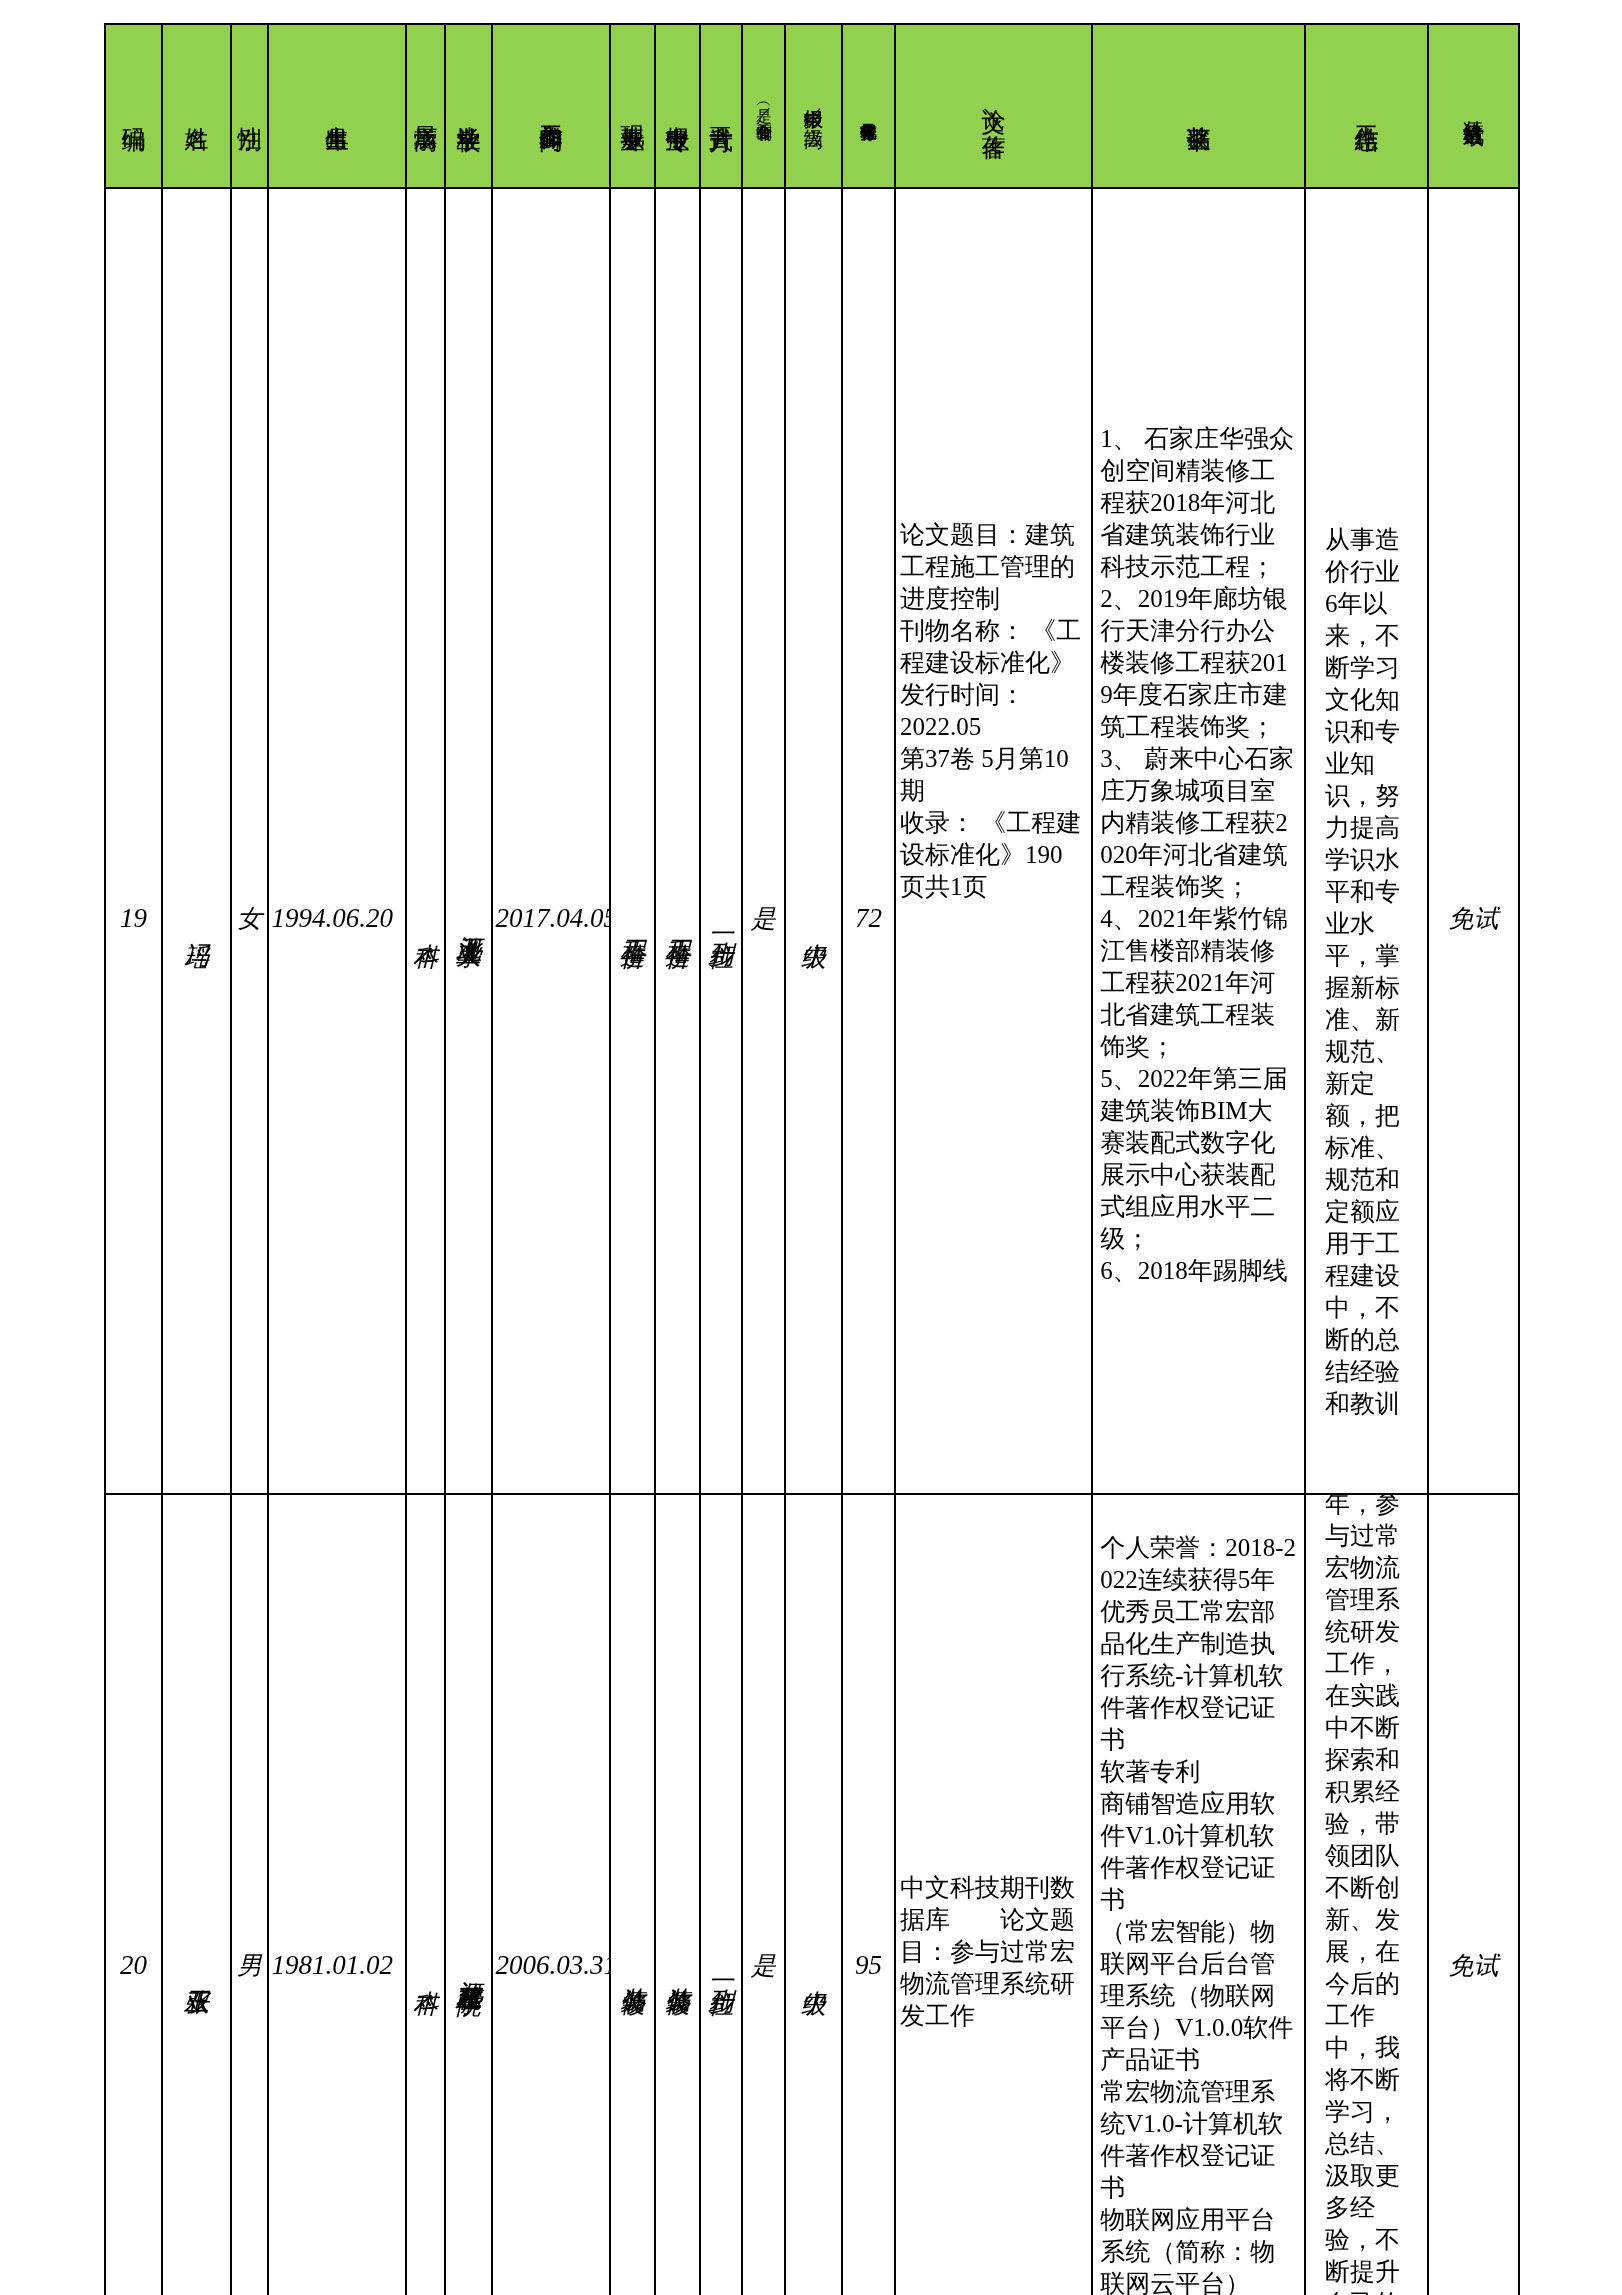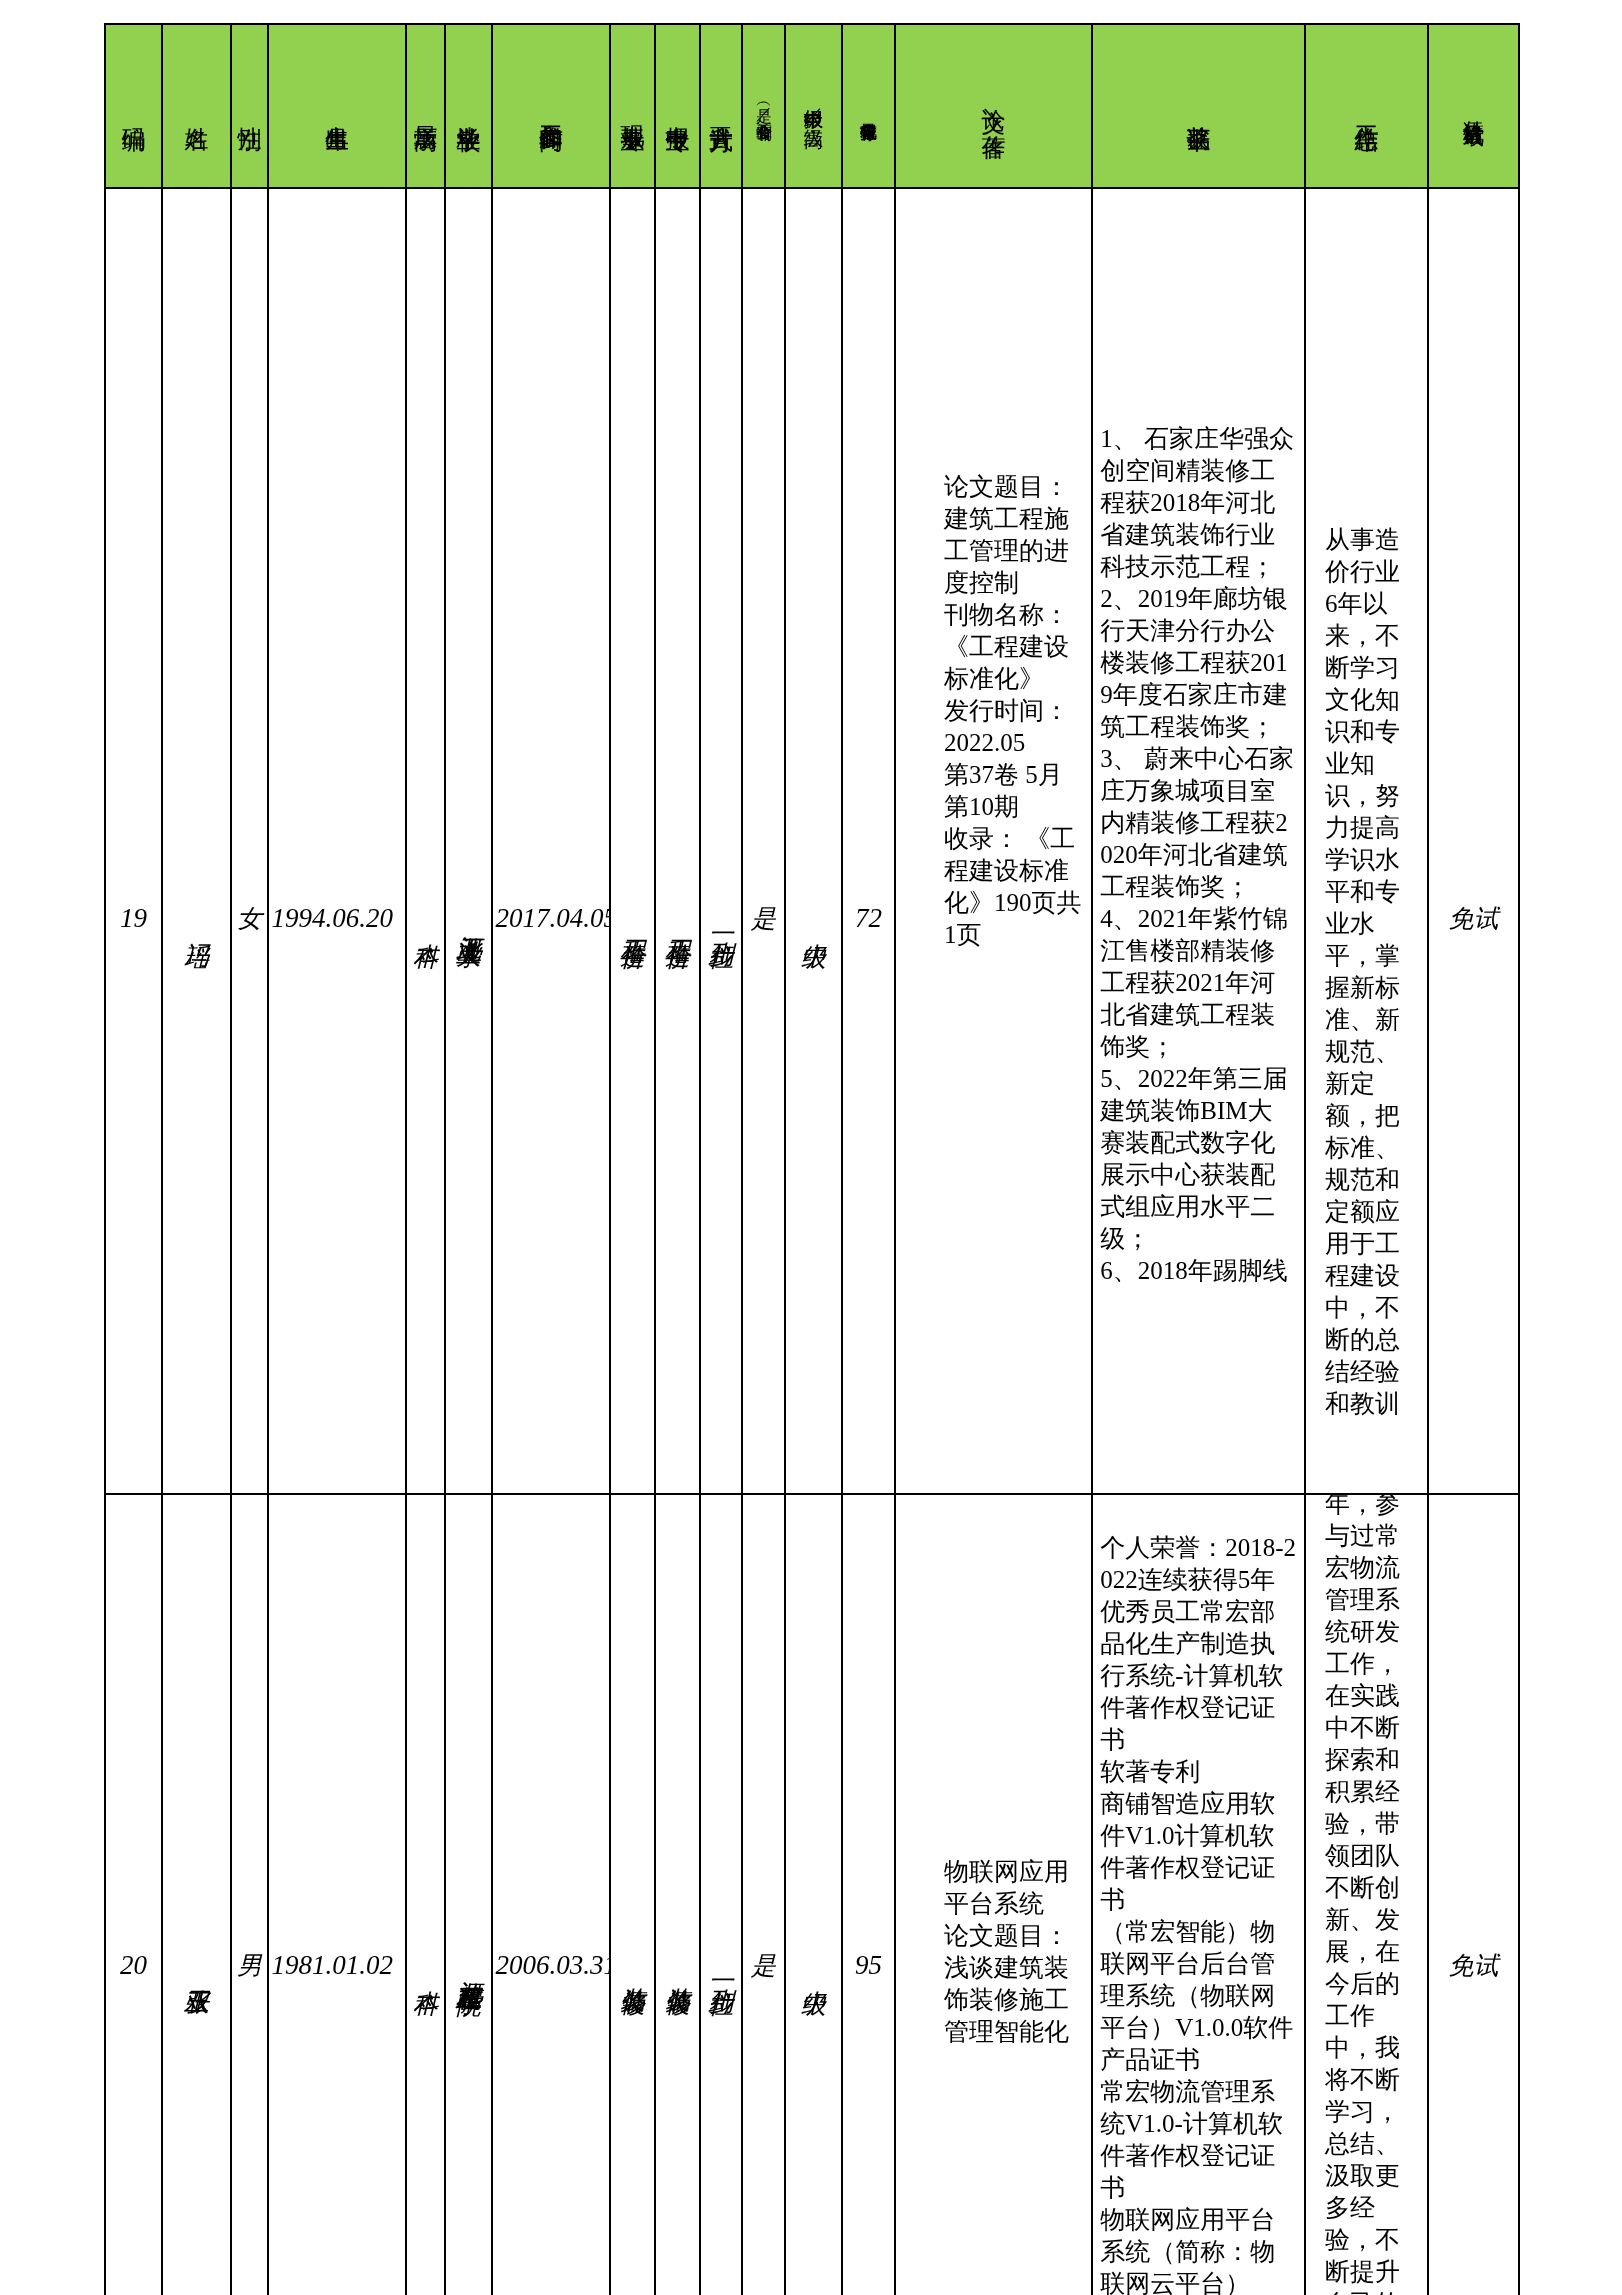--- a/index.html
+++ b/index.html
@@ -30,21 +30,21 @@
   td.lt{vertical-align:top;}
   .clip{overflow:hidden;display:flex;flex-direction:column;justify-content:center;}
   tr.r19 .clip{height:1043px;}
   tr.r20 .clip{height:913px;}
   .clip.top{justify-content:center;}
   .pt178{padding-top:144px;}
   .pt322{padding-top:261px;}
   .pt35{padding-top:28px;}
   .txt{font-size:25px;line-height:32px;white-space:pre-wrap;word-break:break-all;
        text-align:left;}
-  .papers .txt{padding:0 4px;margin-left:44px;}
+  .papers .txt{padding:0 4px;}
   .awards .txt{padding:0 7.3px;}
   .summ .txt{padding:0 19px;}
 </style>
 </head>
 <body>
 
 <div class="page">
   <table class="sheet">
     <colgroup>
       <col style="width:57px">
@@ -138,21 +138,21 @@
       <td class="s"><div class="cw v">河北建筑工程学院</div></td>
       <td class="s dtcell"><div class="cw">2006.03.31</div></td>
       <td class="s"><div class="cw v">装饰装修</div></td>
       <td class="s"><div class="cw v">装饰装修</div></td>
       <td class="s"><div class="cw v">一步到位</div></td>
       <td class="s"><div class="cw">是</div></td>
       <td class="s"><div class="cw v">中级</div></td>
       <td class="s"><div class="cw num">95</div></td>
       <td class="lt papers">
             <div class="clip">
-              <div class="txt">物联网应用平台系统　　论文题目：浅谈建筑装饰装修施工管理智能化</div>
+              <div class="txt">中文科技期刊数据库　　论文题目：参与过常宏物流管理系统研发工作</div>
             </div>
           </td>
       <td class="lt awards">
             <div class="clip top pt35">
               <div class="txt">个人荣誉：2018-2022连续获得5年优秀员工常宏部品化生产制造执行系统-计算机软件著作权登记证书
 软著专利
 商铺智造应用软件V1.0计算机软件著作权登记证书
 （常宏智能）物联网平台后台管理系统（物联网平台）V1.0.0软件产品证书
 常宏物流管理系统V1.0-计算机软件著作权登记证书
 物联网应用平台系统（简称：物联网云平台）

